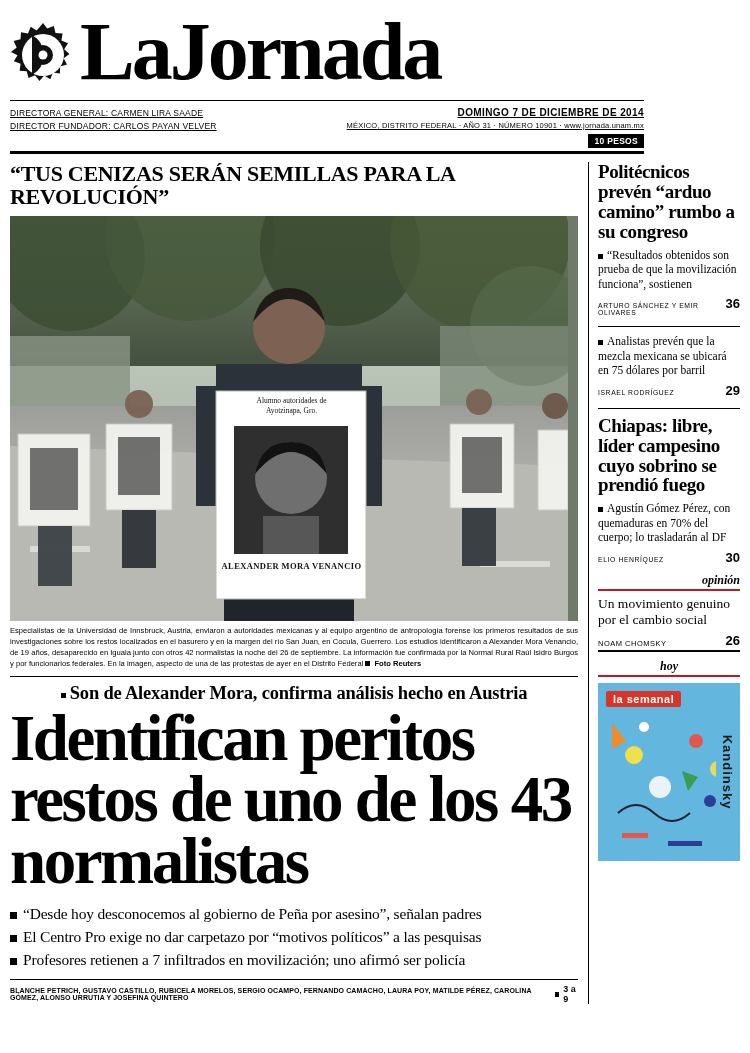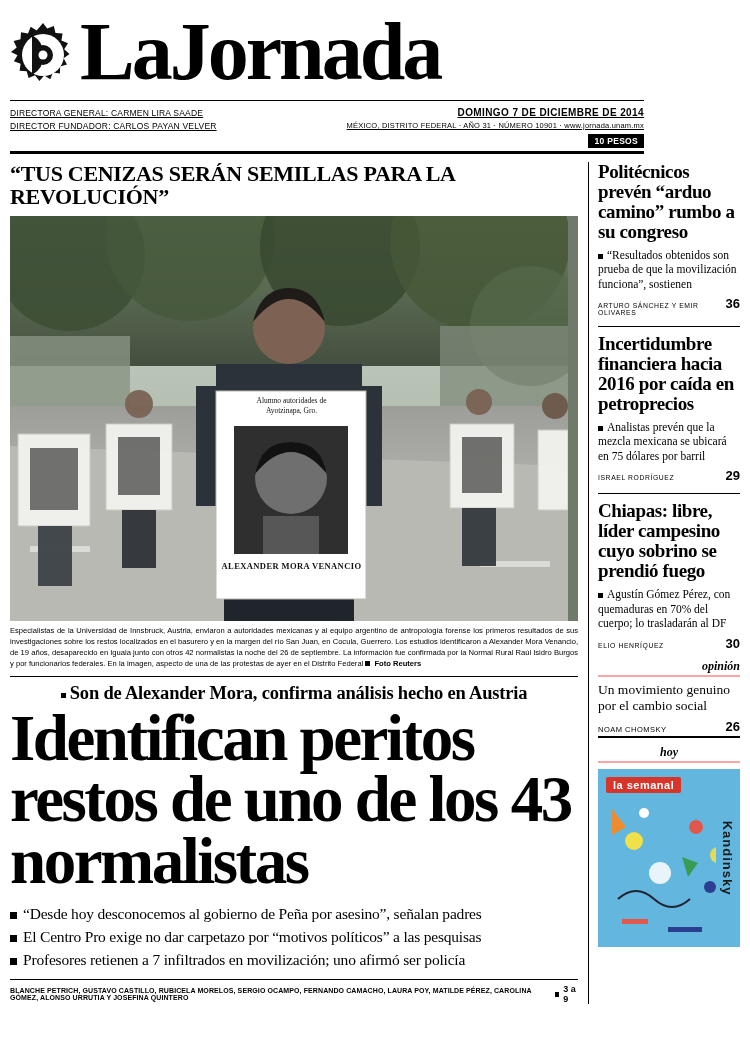--- a/index.html
+++ b/index.html
@@ -59,21 +59,21 @@
   .side-hl { font-size:19px; font-weight:bold; line-height:1.05; letter-spacing:-0.4px; margin:0 0 6px 0; }
   .side-sub { font-size:11.5px; line-height:1.26; margin:0; }
   .side-sub .sq { width:5px; height:5px; margin-right:4px; }
   .side-credit-row { display:flex; justify-content:space-between; align-items:baseline; margin-top:5px; }
   .side-author { font-family:"Liberation Sans", sans-serif; font-size:6.8px; letter-spacing:0.6px; text-transform:uppercase; }
   .side-page { font-family:"Liberation Sans", sans-serif; font-size:13px; font-weight:bold; }
   .side-rule { border-top:1px solid #000; margin:2px 0 7px 0; }
   .side-rule-thick { border-top:2px solid #000; margin:2px 0 7px 0; }
 
   .section-tag { text-align:right; font-family:"Liberation Serif", serif; font-style:italic; font-size:12px;
-                 font-weight:bold; border-bottom:2px solid #fca5a5; padding-bottom:1px; }
+                 font-weight:bold; border-bottom:2px solid #b91c1c; padding-bottom:1px; }
   .section-tag.center { text-align:center; }
   .op-text { font-size:13.5px; line-height:1.22; margin-top:5px; }
   .op-row { display:flex; justify-content:space-between; align-items:flex-end; margin-top:4px; }
   .op-author { font-family:"Liberation Sans", sans-serif; font-size:7.5px; letter-spacing:0.5px; text-transform:uppercase; }
   .op-page { font-family:"Liberation Sans", sans-serif; font-size:13px; font-weight:bold; }
 
   .hoy-box { margin-top:6px; position:relative; width:100%; height:178px; background:#63b7df; overflow:hidden; }
   .hoy-spine { position:absolute; right:2px; top:0; bottom:0; width:22px; background:#63b7df; }
   .hoy-spine span { position:absolute; left:50%; top:50%; transform:translate(-50%,-50%) rotate(90deg);
                     white-space:nowrap; font-family:"Liberation Sans", sans-serif; font-size:13px;
@@ -243,21 +243,20 @@
           <span class="sq"></span><span>“Resultados obtenidos son prueba de que la movilización funciona”, sostienen</span>
         </p>
         <div class="side-credit-row">
           <span class="side-author">Arturo Sánchez y Emir Olivares</span>
           <span class="side-page">36</span>
         </div>
       </div>
       <div class="side-rule"></div>
 
       <div class="side-item">
-        <h3 class="side-hl">Incertidumbre financiera hacia 2016 por caída en petroprecios</h3>
         <p class="side-sub">
           <span class="sq"></span><span>Analistas prevén que la mezcla mexicana se ubicará en 75 dólares por barril</span>
         </p>
         <div class="side-credit-row">
           <span class="side-author">Israel Rodríguez</span>
           <span class="side-page">29</span>
         </div>
       </div>
       <div class="side-rule"></div>
 

